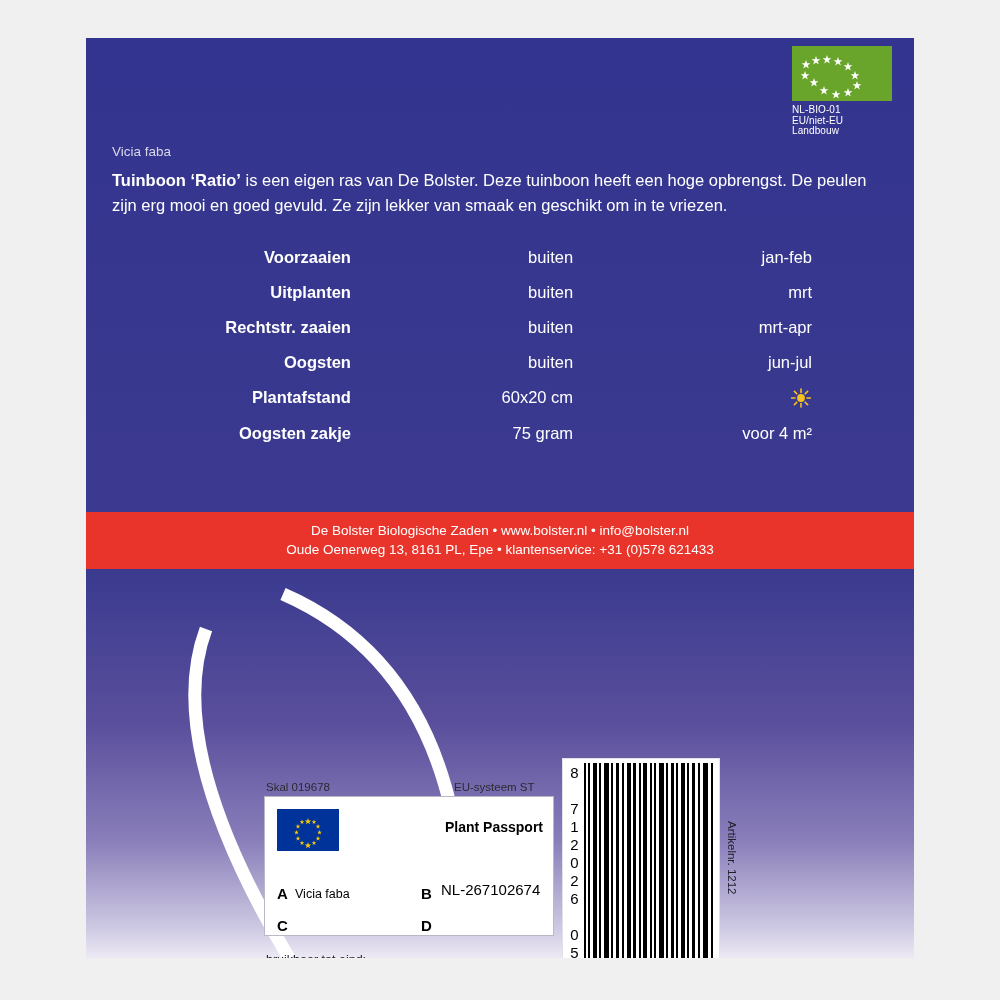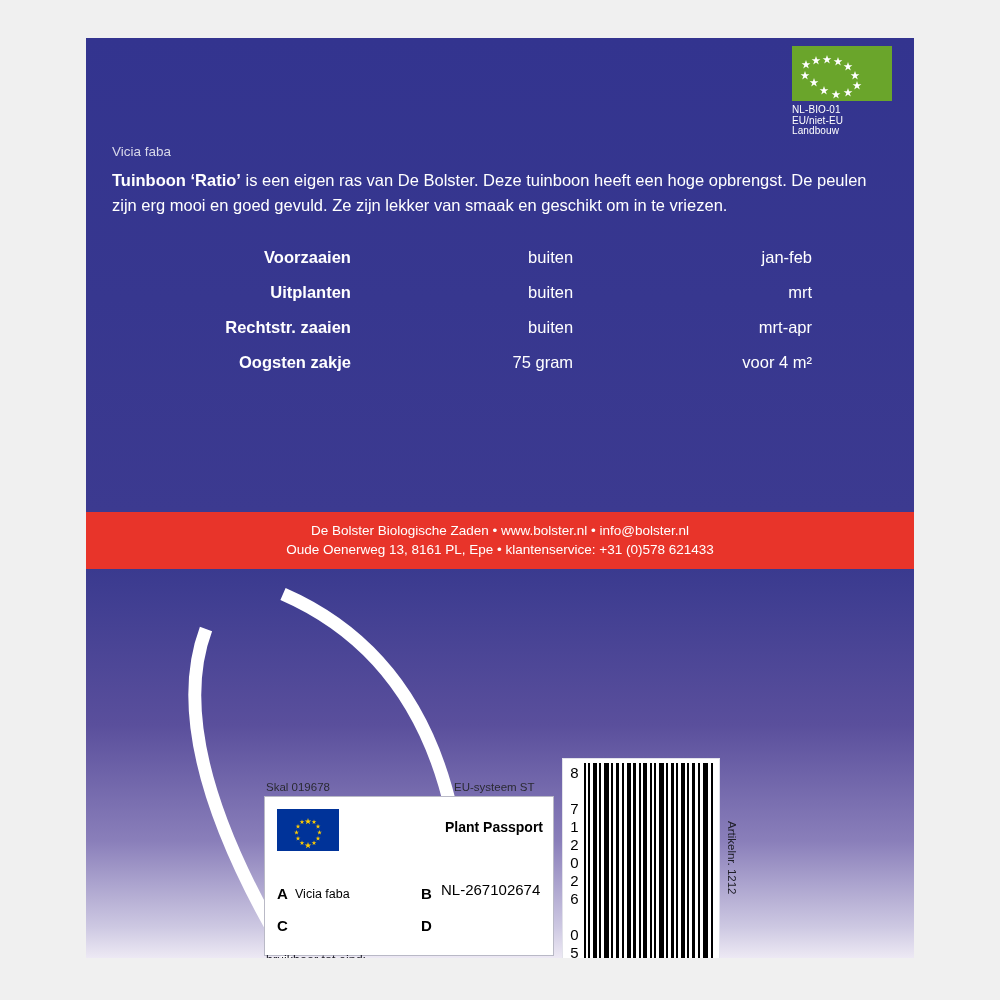--- a/index.html
+++ b/index.html
@@ -130,21 +130,21 @@
     overflow: hidden;
   }
   .swoosh { position: absolute; left: 0; top: 0; }
 
   
   .passport {
     position: absolute;
     left: 178px;
     top: 227px;
     width: 290px;
-    height: 160px;
+    height: 140px;
     background: #fff;
     border: 1px solid #b9b9c6;
     box-sizing: border-box;
     text-decoration: underline;
   }
   .pp-skal {
     position: absolute;
     left: 180px;
     top: 212px;
     font-size: 11.5px;
@@ -305,20 +305,46 @@
           </tr>
           <tr>
             <td class="c1">Uitplanten</td>
             <td class="c2">buiten</td>
             <td class="c3">mrt</td>
           </tr>
           <tr>
             <td class="c1">Rechtstr. zaaien</td>
             <td class="c2">buiten</td>
             <td class="c3">mrt-apr</td>
+          </tr>
+          <tr>
+            <td class="c1">Oogsten</td>
+            <td class="c2">buiten</td>
+            <td class="c3">jun-jul</td>
+          </tr>
+          <tr>
+            <td class="c1">Plantafstand</td>
+            <td class="c2">60x20 cm</td>
+            <td class="c3">
+              <span class="sun-icon">
+                <svg width="22" height="20" viewBox="0 0 22 20" xmlns="http://www.w3.org/2000/svg">
+                  <g stroke="#f7c11e" stroke-width="1.6" stroke-linecap="round">
+                    <line x1="11" y1="1" x2="11" y2="4.4"></line>
+                    <line x1="11" y1="15.6" x2="11" y2="19"></line>
+                    <line x1="1.6" y1="10" x2="5" y2="10"></line>
+                    <line x1="17" y1="10" x2="20.4" y2="10"></line>
+                    <line x1="4.4" y1="3.4" x2="6.8" y2="5.8"></line>
+                    <line x1="15.2" y1="14.2" x2="17.6" y2="16.6"></line>
+                    <line x1="17.6" y1="3.4" x2="15.2" y2="5.8"></line>
+                    <line x1="6.8" y1="14.2" x2="4.4" y2="16.6"></line>
+                  </g>
+                  <circle cx="11" cy="10" r="3.9" fill="#f7c11e"></circle>
+                </svg>
+              </span>
+            </td>
           </tr>
           <tr>
             <td class="c1">Oogsten zakje</td>
             <td class="c2">75 gram</td>
             <td class="c3">voor 4 m²</td>
           </tr>
         </tbody>
       </table>
     </div>
 

